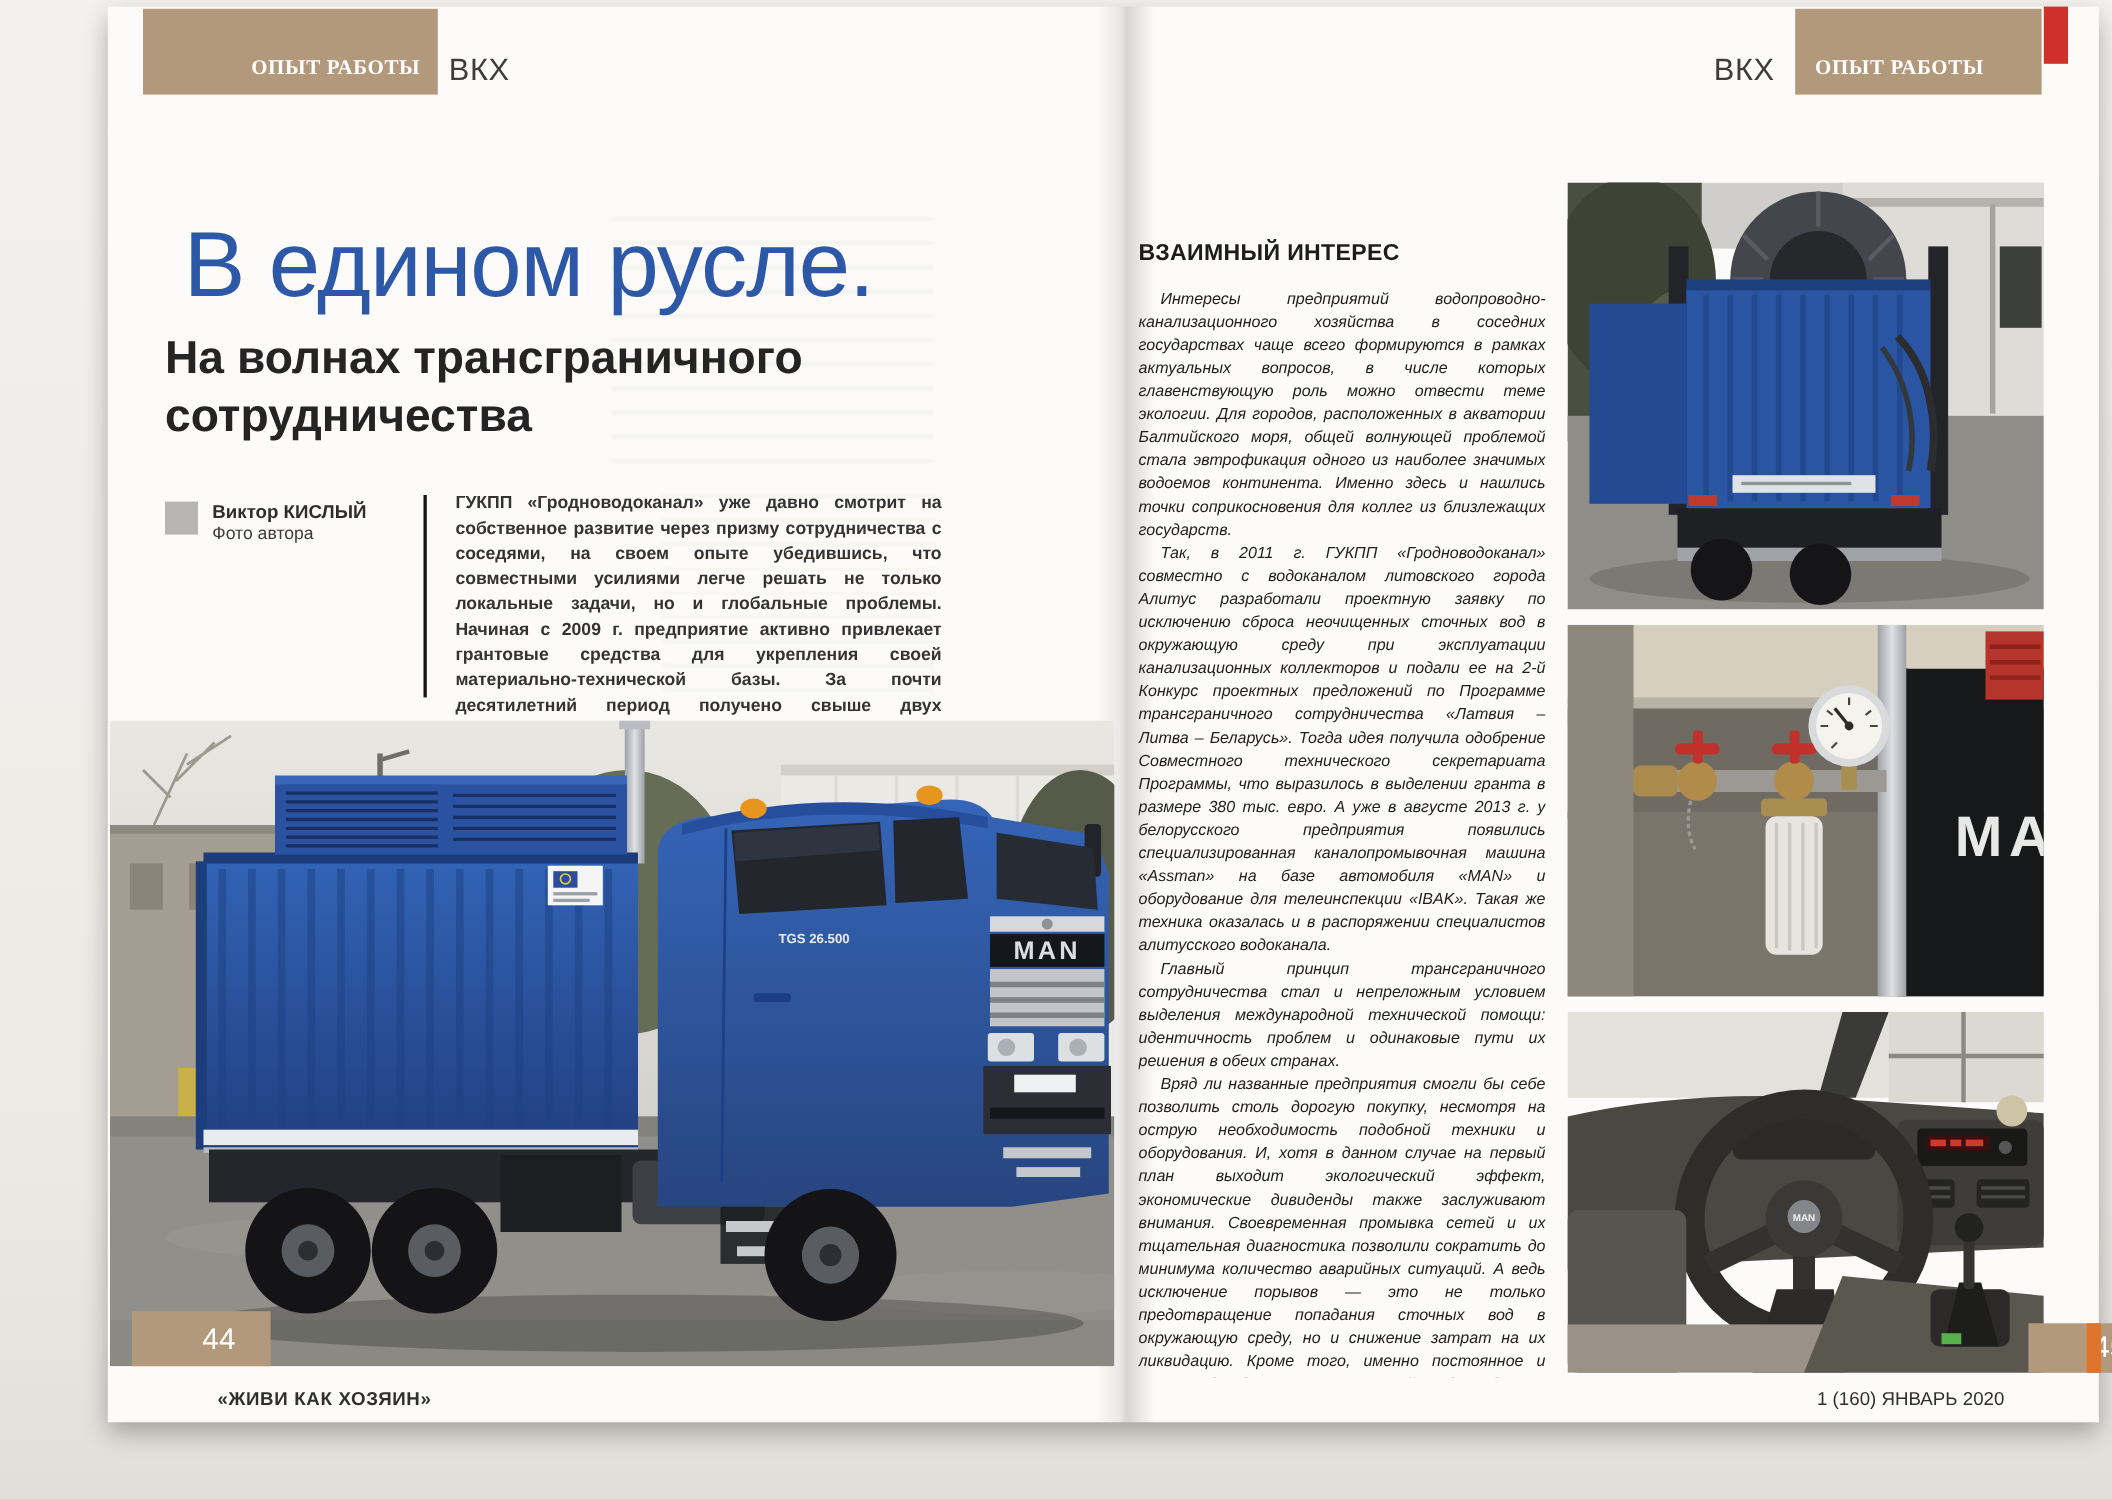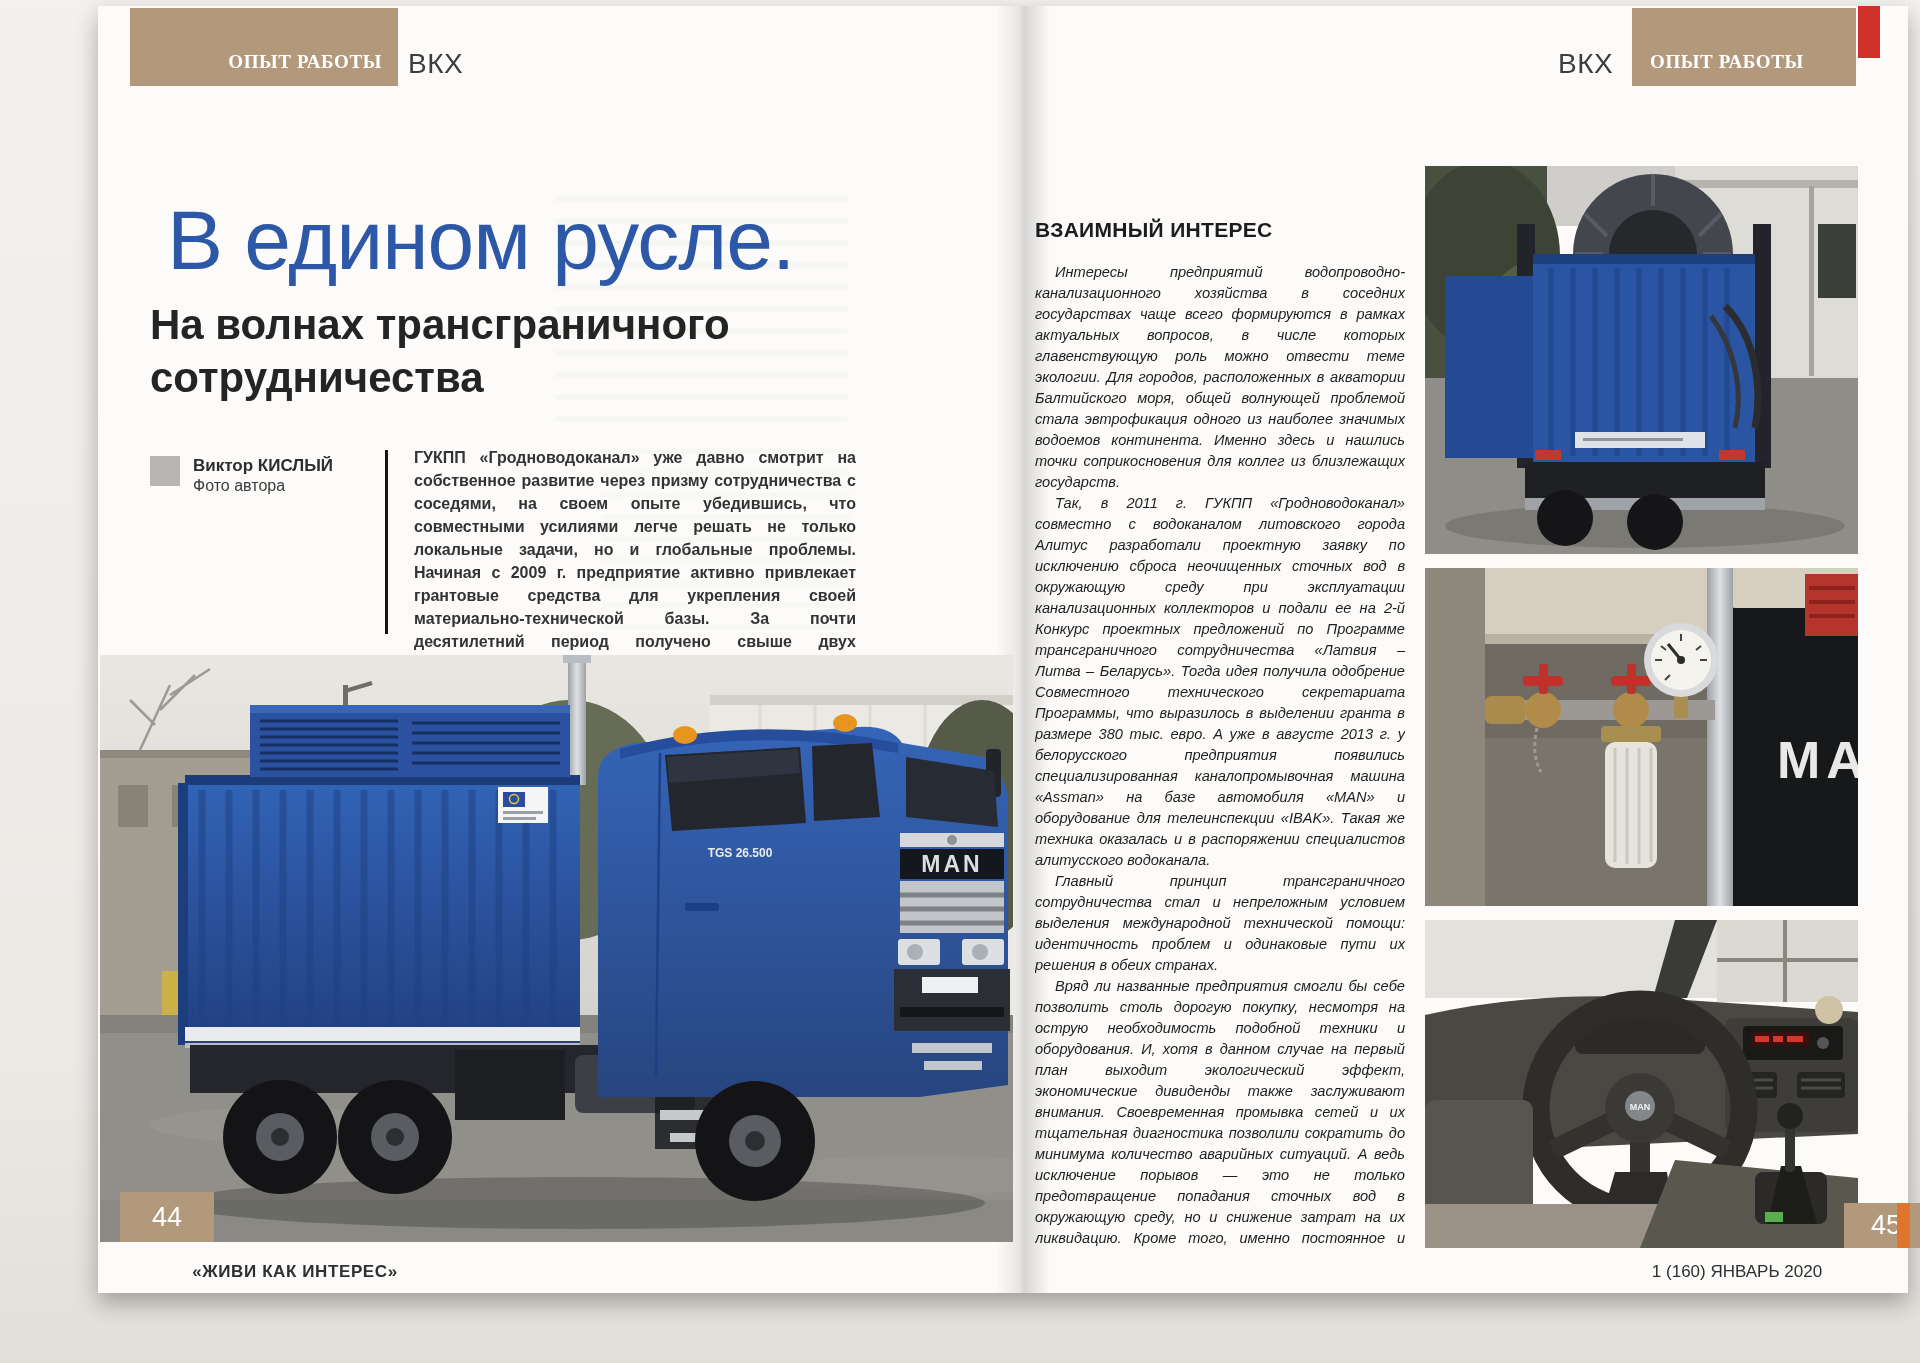--- a/index.html
+++ b/index.html
@@ -29,21 +29,21 @@
   .lead-rule{position:absolute;left:385px;top:450px;width:3px;height:184px;background:#151515;}
   .lead{position:absolute;left:414px;top:446px;width:442px;font-size:16px;line-height:23px;
         font-weight:700;color:#333;text-align:justify;}
   .bleed{position:absolute;opacity:.16;filter:blur(1.4px);pointer-events:none;
          background:repeating-linear-gradient(180deg,transparent 0 9px,rgba(125,145,115,.45) 9px 13px,transparent 13px 22px);}
   #bleed1{left:556px;top:188px;width:292px;height:248px;}
   #bleed2{left:602px;top:440px;width:248px;height:196px;opacity:.10;}
   .photo{position:absolute;display:block;}
   #photo-main{left:100px;top:655px;width:913px;height:587px;}
   .badge{position:absolute;background:#b3997c;color:#fff;display:flex;align-items:center;justify-content:center;
-         font-size:27px;font-weight:400;}
+         font-size:27px;font-weight:400;padding-left:32px;}
   .badge-44{left:120px;top:1192px;width:94px;height:50px;}
   .badge-45{left:1844px;top:1203px;width:84px;height:45px;}
   .strip-orange{position:absolute;left:1897px;top:1203px;width:13px;height:45px;background:#df752c;}
   .footer{position:absolute;top:1262px;font-size:17px;color:#2f2f2f;text-align:center;width:400px;}
   .footer-l{left:95px;font-weight:700;letter-spacing:.6px;}
   .footer-r{left:1537px;font-weight:400;}
   
   .heading-r{position:absolute;left:1035px;top:218px;font-size:21px;font-weight:700;color:#1c1c1c;letter-spacing:.3px;}
   .bodycol{position:absolute;left:1035px;top:262px;width:370px;height:990px;overflow:hidden;font-style:italic;}
   .bodycol p{margin:0;font-size:14.6px;line-height:21px;color:#1e1e1e;text-align:justify;text-indent:20px;}
@@ -195,21 +195,21 @@
           <circle cx="295" cy="482" r="24" fill="#595c61"></circle>
           <circle cx="295" cy="482" r="9" fill="#2c2e31"></circle>
         <circle cx="655" cy="486" r="60" fill="#141417"></circle>
           <circle cx="655" cy="486" r="26" fill="#595c61"></circle>
           <circle cx="655" cy="486" r="10" fill="#2c2e31"></circle>
       </g>
     </g>
   </svg>
 
   <div class="badge badge-44">44</div>
-  <div class="footer footer-l">«ЖИВИ КАК ИНТЕРЕС»</div>
+  <div class="footer footer-l">«ЖИВИ КАК ХОЗЯИН»</div>
 
   <div class="heading-r">ВЗАИМНЫЙ ИНТЕРЕС</div>
   <div class="bodycol">
     <p>Интересы предприятий водопроводно-канализационного хозяйства в соседних государствах чаще всего формируются в рамках актуальных вопросов, в числе которых главенствующую роль можно отвести теме экологии. Для городов, расположенных в акватории Балтийского моря, общей волнующей проблемой стала эвтрофикация одного из наиболее значимых водоемов континента. Именно здесь и нашлись точки соприкосновения для коллег из близлежащих государств.</p>
     <p>Так, в 2011 г. ГУКПП «Гродноводоканал» совместно с водоканалом литовского города Алитус разработали проектную заявку по исключению сброса неочищенных сточных вод в окружающую среду при эксплуатации канализационных коллекторов и подали ее на 2-й Конкурс проектных предложений по Программе трансграничного сотрудничества «Латвия – Литва – Беларусь». Тогда идея получила одобрение Совместного технического секретариата Программы, что выразилось в выделении гранта в размере 380 тыс. евро. А уже в августе 2013 г. у белорусского предприятия появились специализированная каналопромывочная машина «Assman» на базе автомобиля «MAN» и оборудование для телеинспекции «IBAK». Такая же техника оказалась и в распоряжении специалистов алитусского водоканала.</p>
     <p>Главный принцип трансграничного сотрудничества стал и непреложным условием выделения международной технической помощи: идентичность проблем и одинаковые пути их решения в обеих странах.</p>
     <p>Вряд ли названные предприятия смогли бы себе позволить столь дорогую покупку, несмотря на острую необходимость подобной техники и оборудования. И, хотя в данном случае на первый план выходит экологический эффект, экономические дивиденды также заслуживают внимания. Своевременная промывка сетей и их тщательная диагностика позволили сократить до минимума количество аварийных ситуаций. А ведь исключение порывов — это не только предотвращение попадания сточных вод в окружающую среду, но и снижение затрат на их ликвидацию. Кроме того, именно постоянное и полное обследование коммуникаций предопределило создание участка инженерной подготовки сетей и внедрение геоинформационных систем, благодаря которым стали возможны и гидравлические расчеты, а в дальнейшем и построение реальной гидравлической модели сетей</p>
   </div>
 
   <svg id="ph1" class="photo" viewBox="0 0 433 388">

